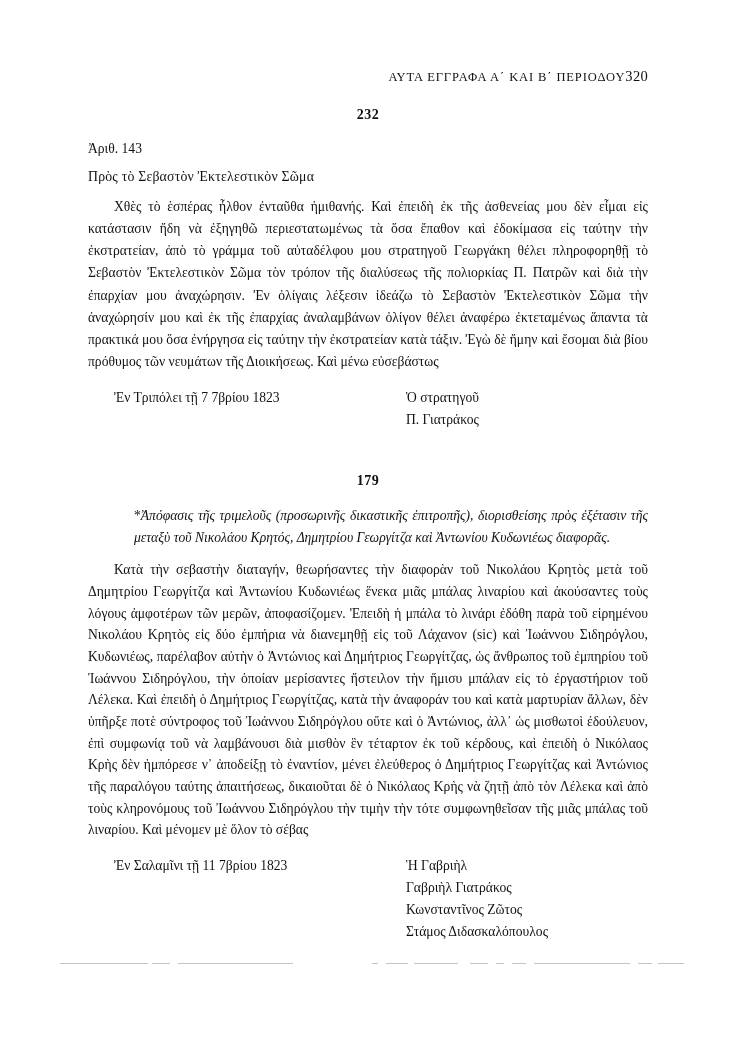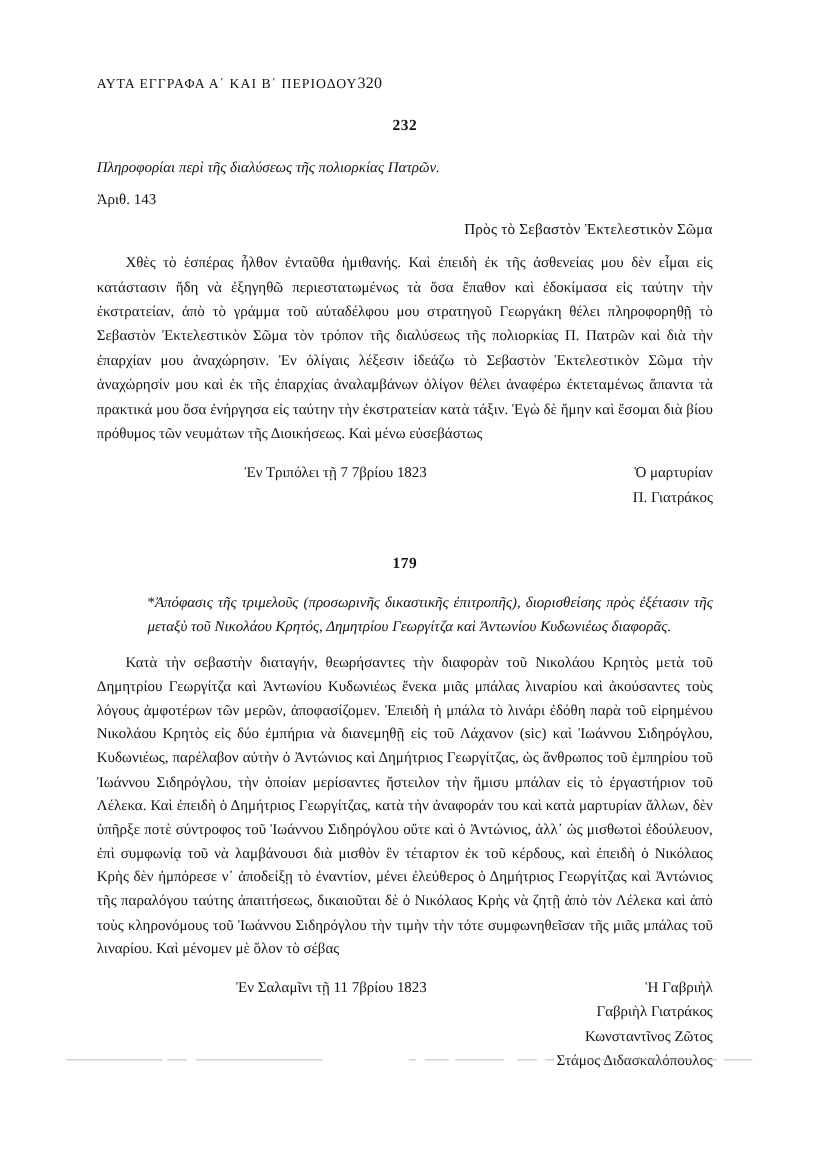--- a/index.html
+++ b/index.html
@@ -24,21 +24,21 @@
   .content {
     position: absolute;
     left: 88px;
     top: 68px;
     width: 560px;
   }
 
   
   .runhead {
     display: flex;
-    justify-content: flex-start;
+    justify-content: flex-end;
     align-items: baseline;
     font-size: 12.5px;
     letter-spacing: 0.9px;
     margin-bottom: 22px;
   }
   .runhead-title { white-space: pre; }
   .runhead-folio {
     font-size: 14.5px;
     letter-spacing: 0.3px;
   }
@@ -68,21 +68,21 @@
   .regest .star { font-style: normal; }
 
   
   .arith {
     font-size: 13.6px;
     margin: 0 0 12px 0;
   }
 
   
   .addressee {
-    text-align: right;
+    text-align: left;
     font-size: 13.8px;
     margin: 0 0 11px 0;
     letter-spacing: 0.2px;
     font-family: Liberation Serif, serif;
   }
 
   
   .body {
     font-size: 13.6px;
     line-height: 1.63;
@@ -92,21 +92,20 @@
     hyphens: manual;
   }
   .body.tight { line-height: 1.595; }
 
   
   .sigblock {
     display: flex;
     margin-top: 14px;
     font-size: 13.6px;
     line-height: 1.62;
-    text-align: right;
   }
   .sig-place {
     width: 300px;
     padding-left: 26px;
     box-sizing: border-box;
   }
   .sig-names {
     flex: 1;
     padding-left: 18px;
   }
@@ -138,32 +137,31 @@
 <div class="page">
   <div class="content">
 
     <div class="runhead">
       <span class="runhead-title">ΑΥΤΑ ΕΓΓΡΑΦΑ Α΄ ΚΑΙ Β΄ ΠΕΡΙΟΔΟΥ</span>
       <span class="runhead-folio">320</span>
     </div>
 
     <div class="docnum">232</div>
 
-    <p class="regest">Πληροφορίαι περὶ τῆς διαλύσεως τῆς πολιορκίας Πατρῶν.</p>
 
     <p class="arith">Ἀριθ. 143</p>
 
     <p class="addressee">Πρὸς τὸ Σεβαστὸν Ἐκτελεστικὸν Σῶμα</p>
 
     <p class="body">Χθὲς τὸ ἑσπέρας ἦλθον ἐνταῦθα ἡμιθανής. Καὶ ἐπειδὴ ἐκ τῆς ἀσθενείας μου δὲν εἶμαι εἰς κατάστασιν ἤδη νὰ ἐξηγηθῶ περιεστατωμένως τὰ ὅσα ἔπαθον καὶ ἐδοκίμασα εἰς ταύτην τὴν ἐκστρατείαν, ἀπὸ τὸ γράμμα τοῦ αὐταδέλφου μου στρατηγοῦ Γεωργάκη θέλει πληροφορηθῇ τὸ Σεβαστὸν Ἐκτελεστικὸν Σῶμα τὸν τρόπον τῆς διαλύσεως τῆς πολιορκίας Π. Πατρῶν καὶ διὰ τὴν ἐπαρχίαν μου ἀναχώρησιν. Ἐν ὀλίγαις λέξεσιν ἰδεάζω τὸ Σεβαστὸν Ἐκτελεστικὸν Σῶμα τὴν ἀναχώρησίν μου καὶ ἐκ τῆς ἐπαρχίας ἀναλαμβάνων ὀλίγον θέλει ἀναφέρω ἐκτεταμένως ἅπαντα τὰ πρακτικά μου ὅσα ἐνήργησα εἰς ταύτην τὴν ἐκστρατείαν κατὰ τάξιν. Ἐγὼ δὲ ἤμην καὶ ἔσομαι διὰ βίου πρόθυμος τῶν νευμάτων τῆς Διοικήσεως. Καὶ μένω εὐσεβάστως</p>
 
     <div class="sigblock">
       <div class="sig-place">Ἐν Τριπόλει τῇ 7 7βρίου 1823</div>
       <div class="sig-names">
-        <div>Ὁ μαρτυρίαν</div>
+        <div>Ὁ στρατηγοῦ</div>
         <div>Π. Γιατράκος</div>
       </div>
     </div>
 
     <div class="docnum second">179</div>
 
     <p class="regest hanging"><span class="star">*</span><span>Ἀπόφασις τῆς τριμελοῦς (προσωρινῆς δικαστικῆς ἐπιτροπῆς), διορισθείσης πρὸς ἐξέτασιν τῆς μεταξὺ τοῦ Νικολάου Κρητός, Δημητρίου Γεωργίτζα καὶ Ἀντωνίου Κυδωνιέως διαφορᾶς.</span></p>
 
 
     <p class="body tight">Κατὰ τὴν σεβαστὴν διαταγήν, θεωρήσαντες τὴν διαφορὰν τοῦ Νικολάου Κρητὸς μετὰ τοῦ Δημητρίου Γεωργίτζα καὶ Ἀντωνίου Κυδωνιέως ἕνεκα μιᾶς μπάλας λιναρίου καὶ ἀκούσαντες τοὺς λόγους ἀμφοτέρων τῶν μερῶν, ἀποφασίζομεν. Ἐπειδὴ ἡ μπάλα τὸ λινάρι ἐδόθη παρὰ τοῦ εἰρημένου Νικολάου Κρητὸς εἰς δύο ἐμπήρια νὰ διανεμηθῇ εἰς τοῦ Λάχανον (sic) καὶ Ἰωάννου Σιδηρόγλου, Κυδωνιέως, παρέλαβον αὐτὴν ὁ Ἀντώνιος καὶ Δημήτριος Γεωργίτζας, ὡς ἄνθρωπος τοῦ ἐμπηρίου τοῦ Ἰωάννου Σιδηρόγλου, τὴν ὁποίαν μερίσαντες ἤστειλον τὴν ἥμισυ μπάλαν εἰς τὸ ἐργαστήριον τοῦ Λέλεκα. Καὶ ἐπειδὴ ὁ Δημήτριος Γεωργίτζας, κατὰ τὴν ἀναφοράν του καὶ κατὰ μαρτυρίαν ἄλλων, δὲν ὑπῆρξε ποτὲ σύντροφος τοῦ Ἰωάννου Σιδηρόγλου οὔτε καὶ ὁ Ἀντώνιος, ἀλλ᾽ ὡς μισθωτοὶ ἐδούλευον, ἐπὶ συμφωνίᾳ τοῦ νὰ λαμβάνουσι διὰ μισθὸν ἓν τέταρτον ἐκ τοῦ κέρδους, καὶ ἐπειδὴ ὁ Νικόλαος Κρὴς δὲν ἠμπόρεσε ν᾽ ἀποδείξῃ τὸ ἐναντίον, μένει ἐλεύθερος ὁ Δημήτριος Γεωργίτζας καὶ Ἀντώνιος τῆς παραλόγου ταύτης ἀπαιτήσεως, δικαιοῦται δὲ ὁ Νικόλαος Κρὴς νὰ ζητῇ ἀπὸ τὸν Λέλεκα καὶ ἀπὸ τοὺς κληρονόμους τοῦ Ἰωάννου Σιδηρόγλου τὴν τιμὴν τὴν τότε συμφωνηθεῖσαν τῆς μιᾶς μπάλας τοῦ λιναρίου. Καὶ μένομεν μὲ ὅλον τὸ σέβας</p>

